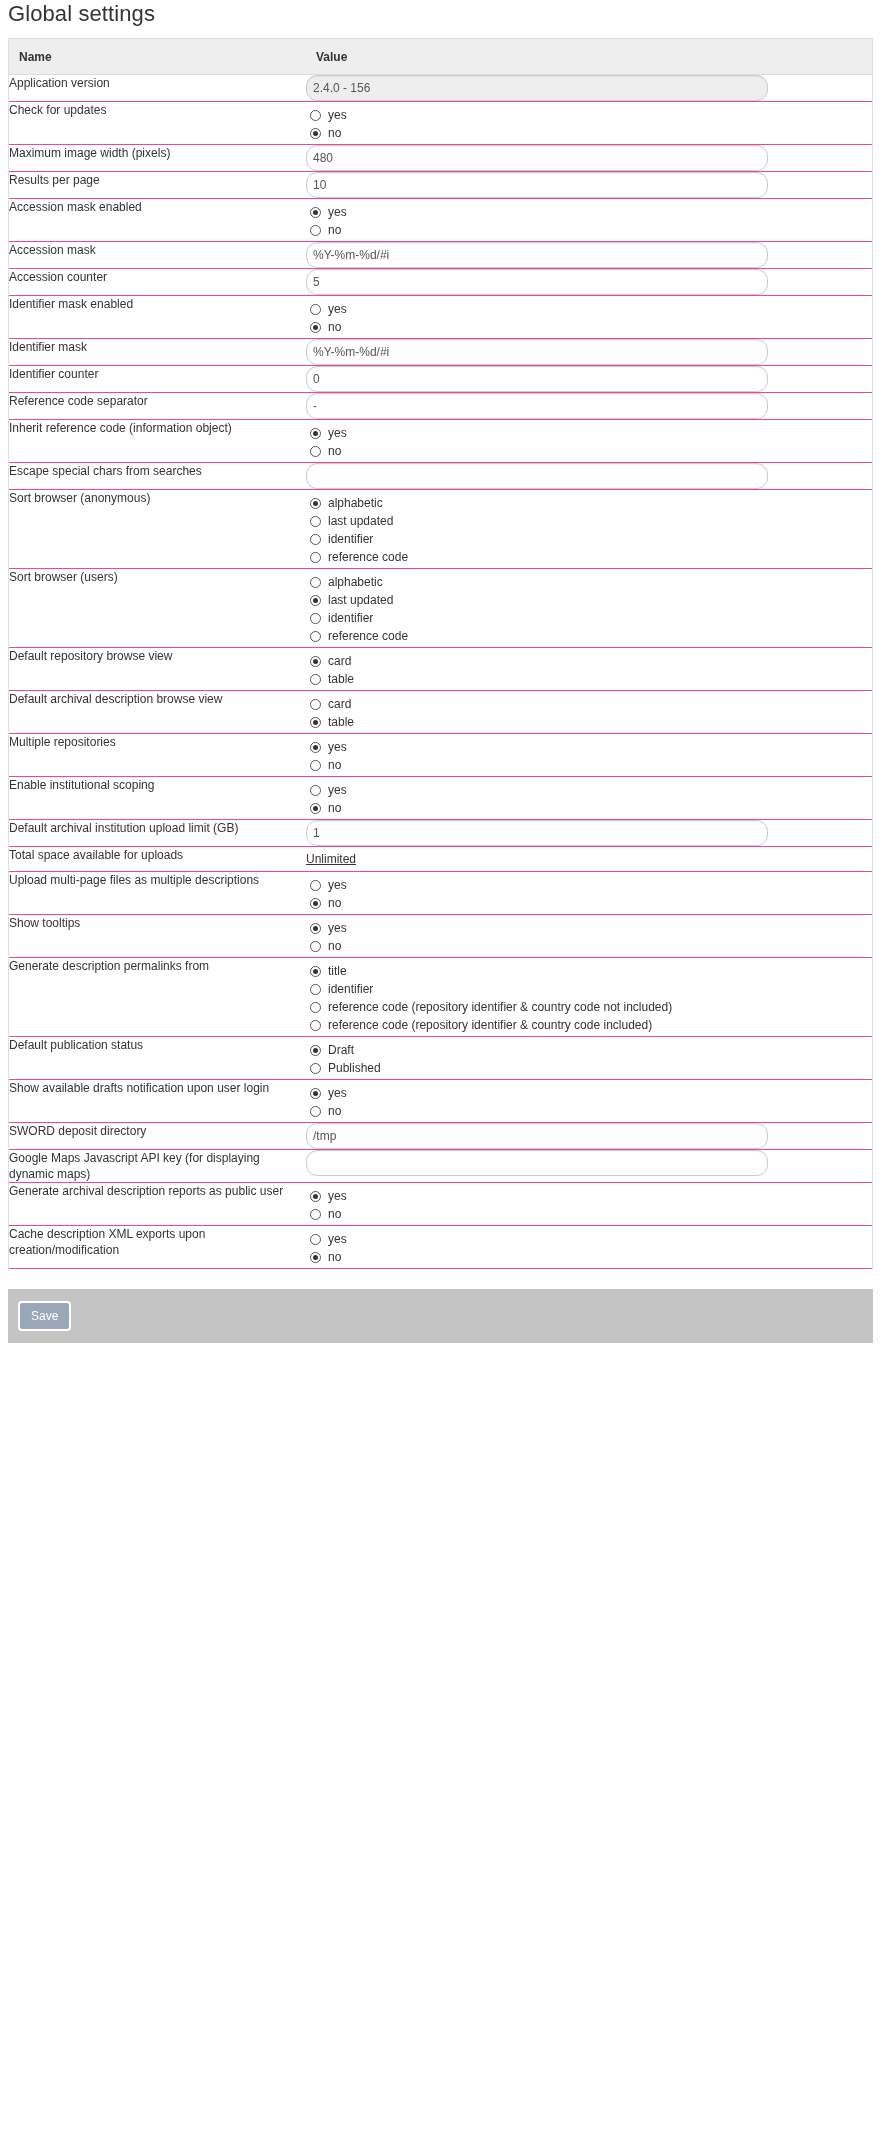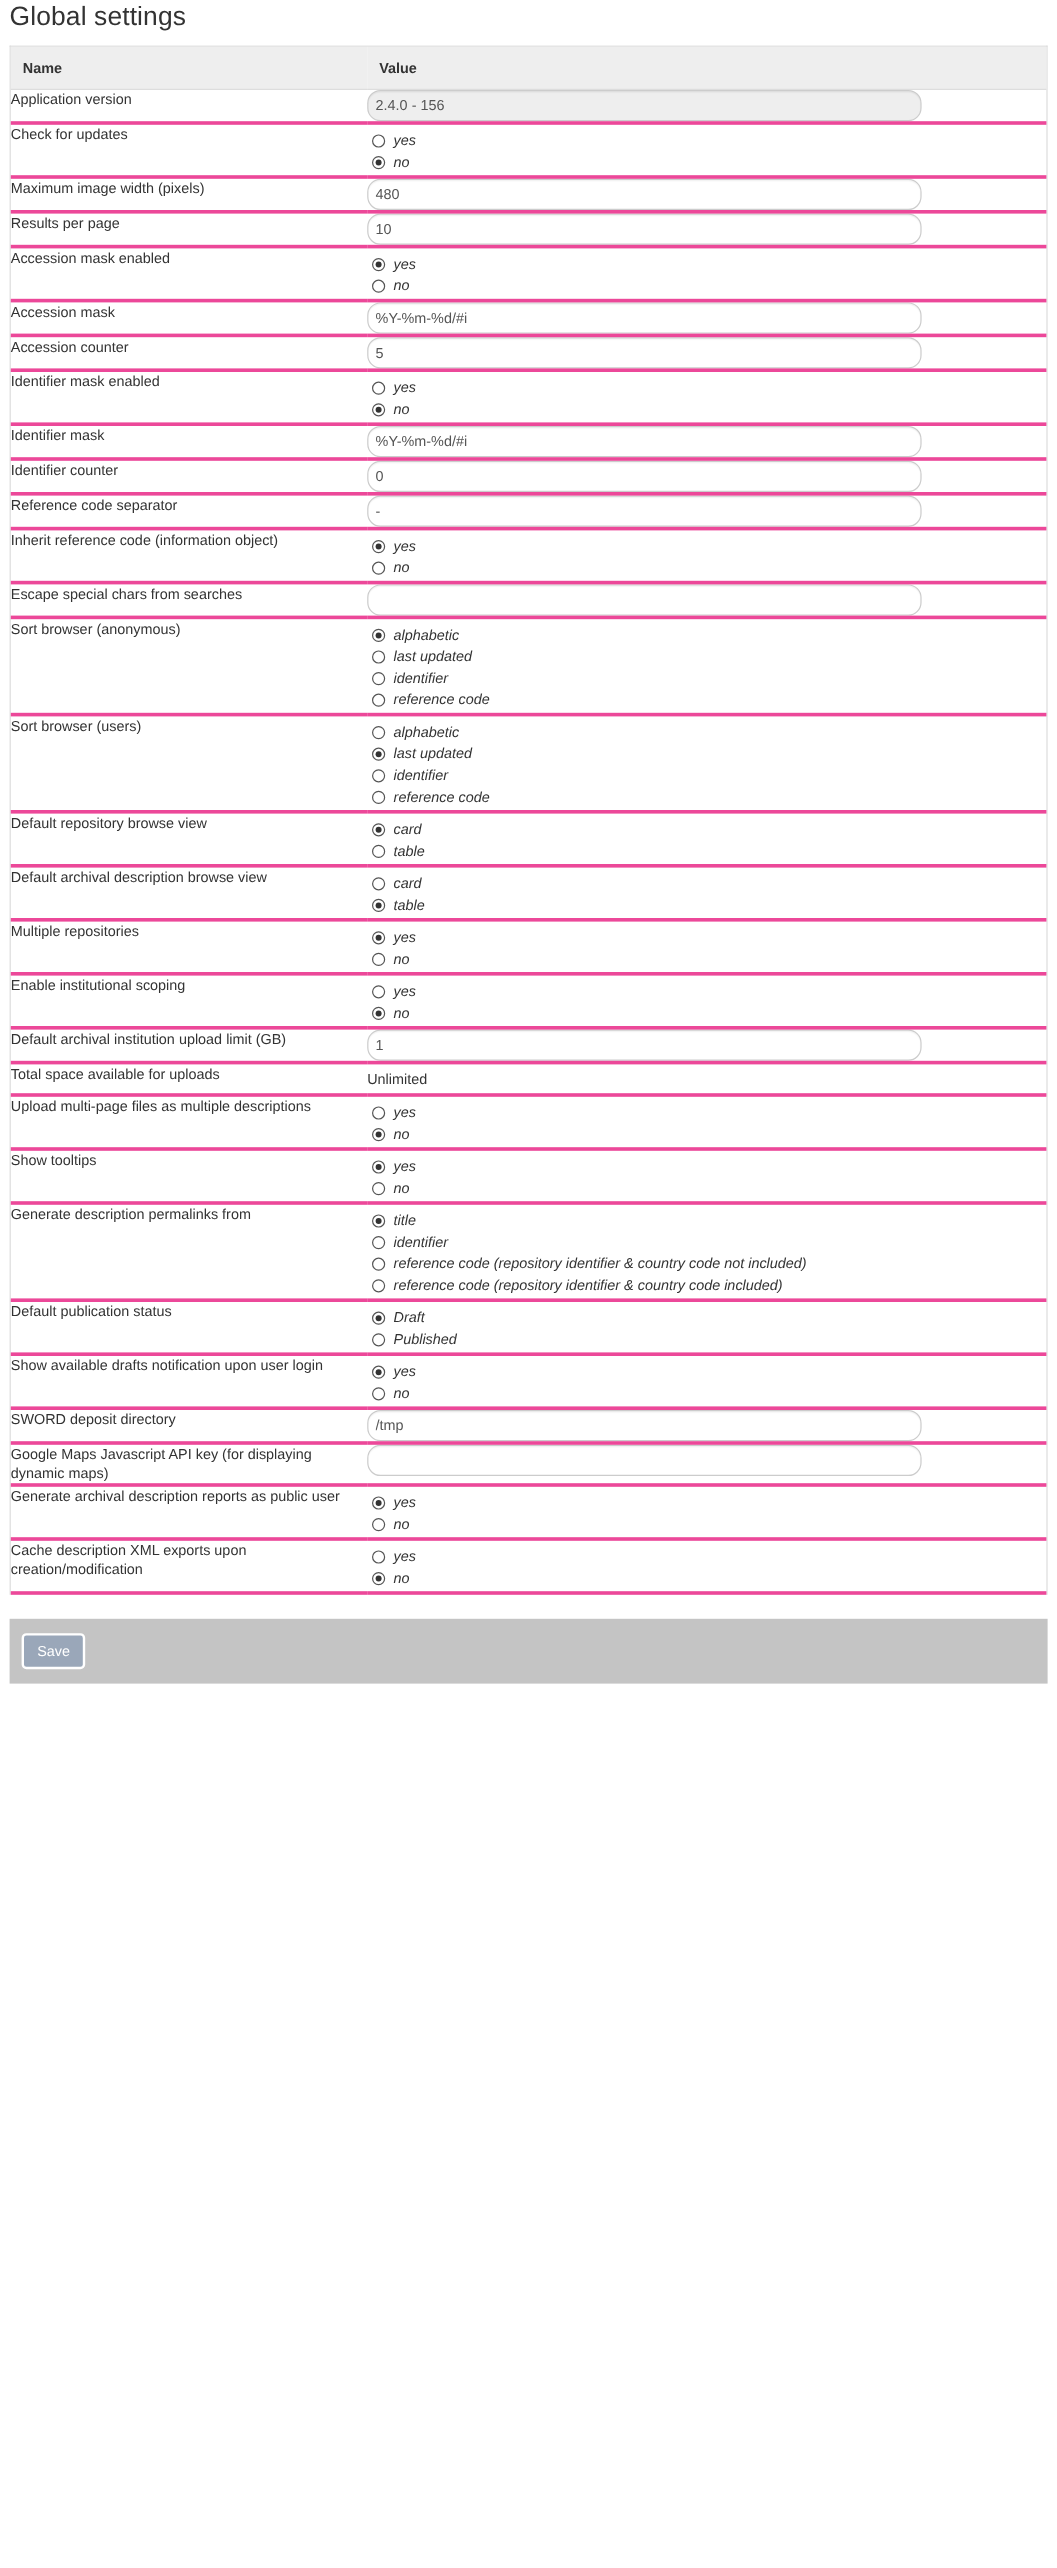--- a/index.html
+++ b/index.html
@@ -57,21 +57,21 @@
   }
   th.col-name { width: 297px; }
   th.col-value { width: auto; }
 
   table.settings tbody tr {
     border-bottom: 1px solid #dddddd;
   }
   table.settings tbody td {
     vertical-align: top;
     padding: 0;
-    border-bottom: 3px solid #ec4899;
+    border-bottom: 1px solid #ec4899;
   }
 
   td.cell-name {
     padding: 13px 10px 13px 10px;
     font-size: 12px;
     color: #333333;
     line-height: 16px;
   }
   td.cell-value {
     padding: 10px 10px 10px 0;
@@ -99,21 +99,20 @@
 
   .radio-group {
     padding: 4px 0 2px 0;
   }
   .radio-row {
     display: flex;
     align-items: center;
     height: 18px;
     margin-bottom: 0px;
     padding: 0;
-    font-style: italic;
   }
   .radio-row + .radio-row { margin-top: 0px; }
 
   .radio-mark {
     width: 11px;
     height: 11px;
     min-width: 11px;
     border: 1px solid #555555;
     border-radius: 50%;
     background: #ffffff;
@@ -136,20 +135,21 @@
     color: #333333;
     line-height: 16px;
     white-space: nowrap;
   }
 
   .static-value {
     font-size: 12px;
     color: #333333;
     padding: 4px 0 4px 0;
     line-height: 16px;
+    text-decoration: underline;
   }
 
   .actions-bar {
     margin: 20px 8px 0 8px;
     background: #c4c4c4;
     padding: 12px 10px;
     min-height: 50px;
   }
   .save-button {
     display: inline-block;

